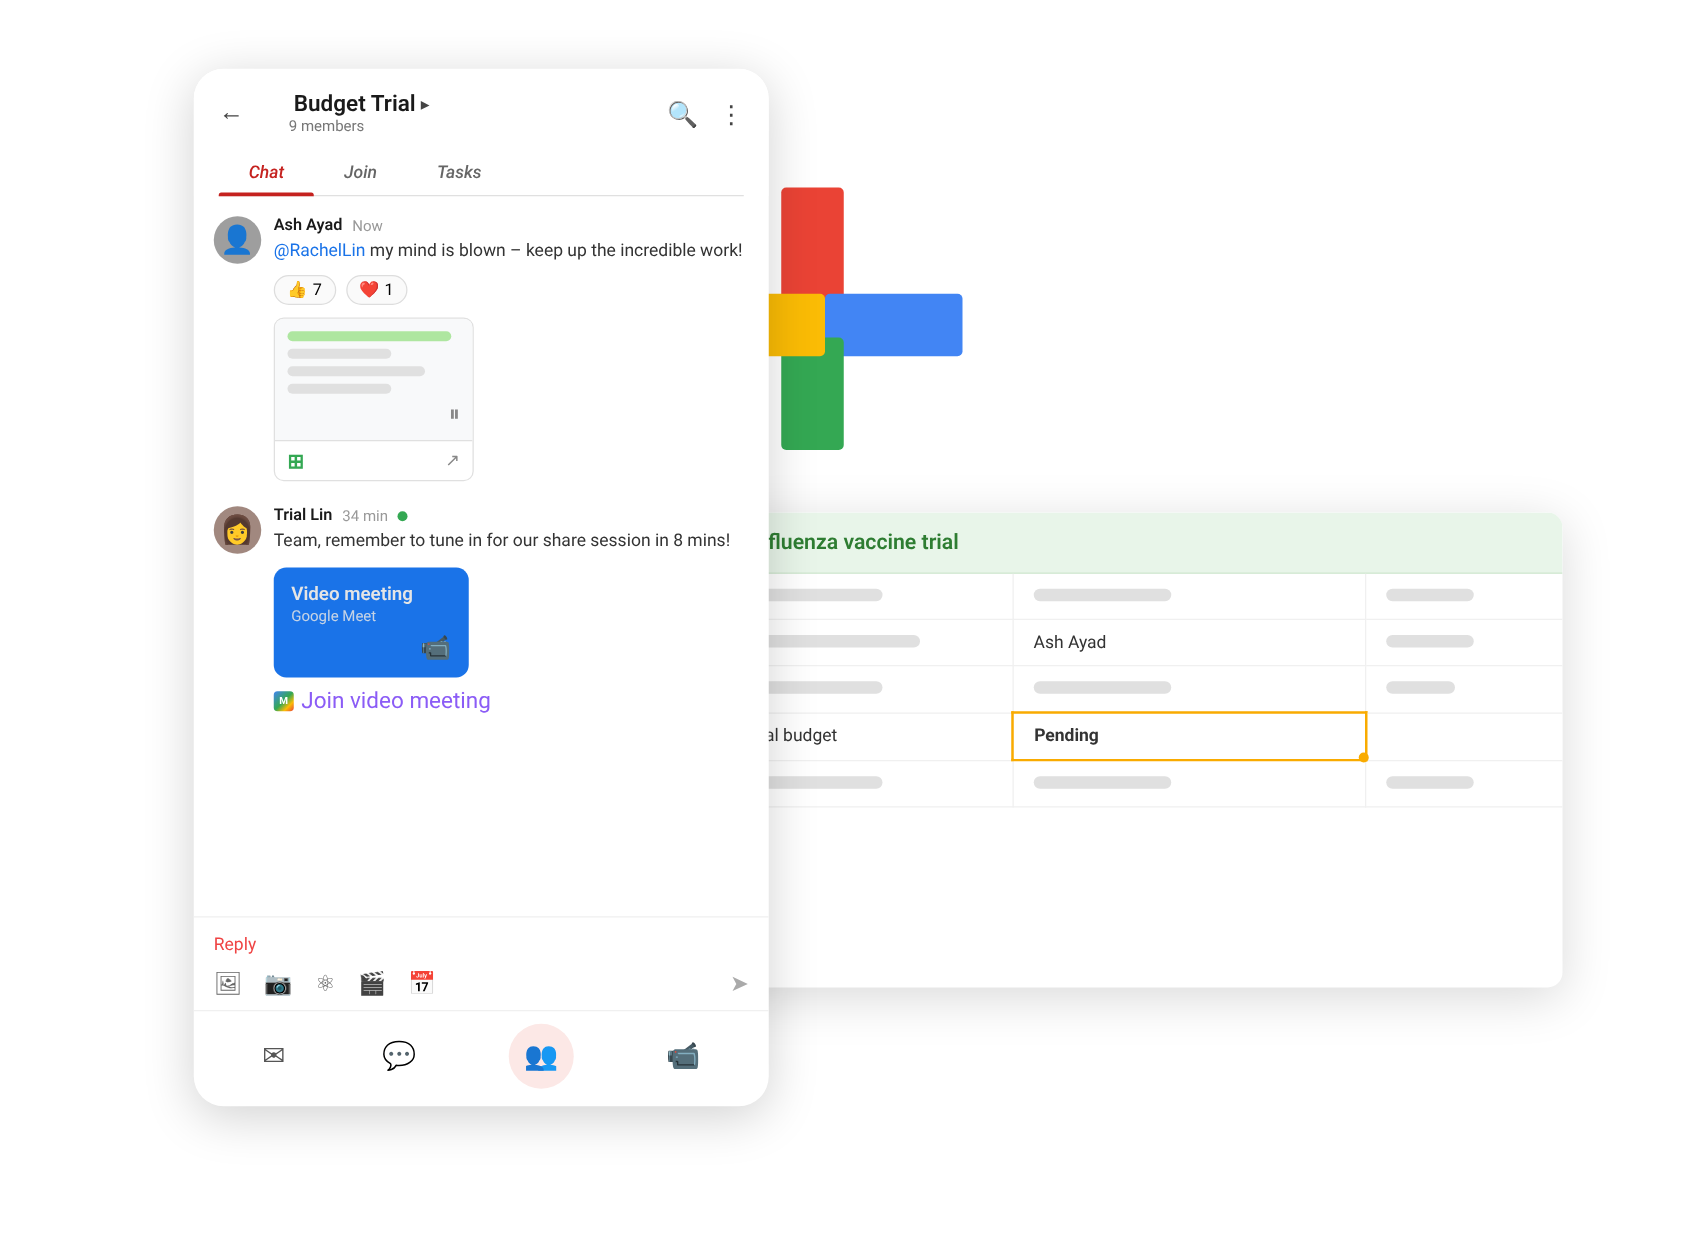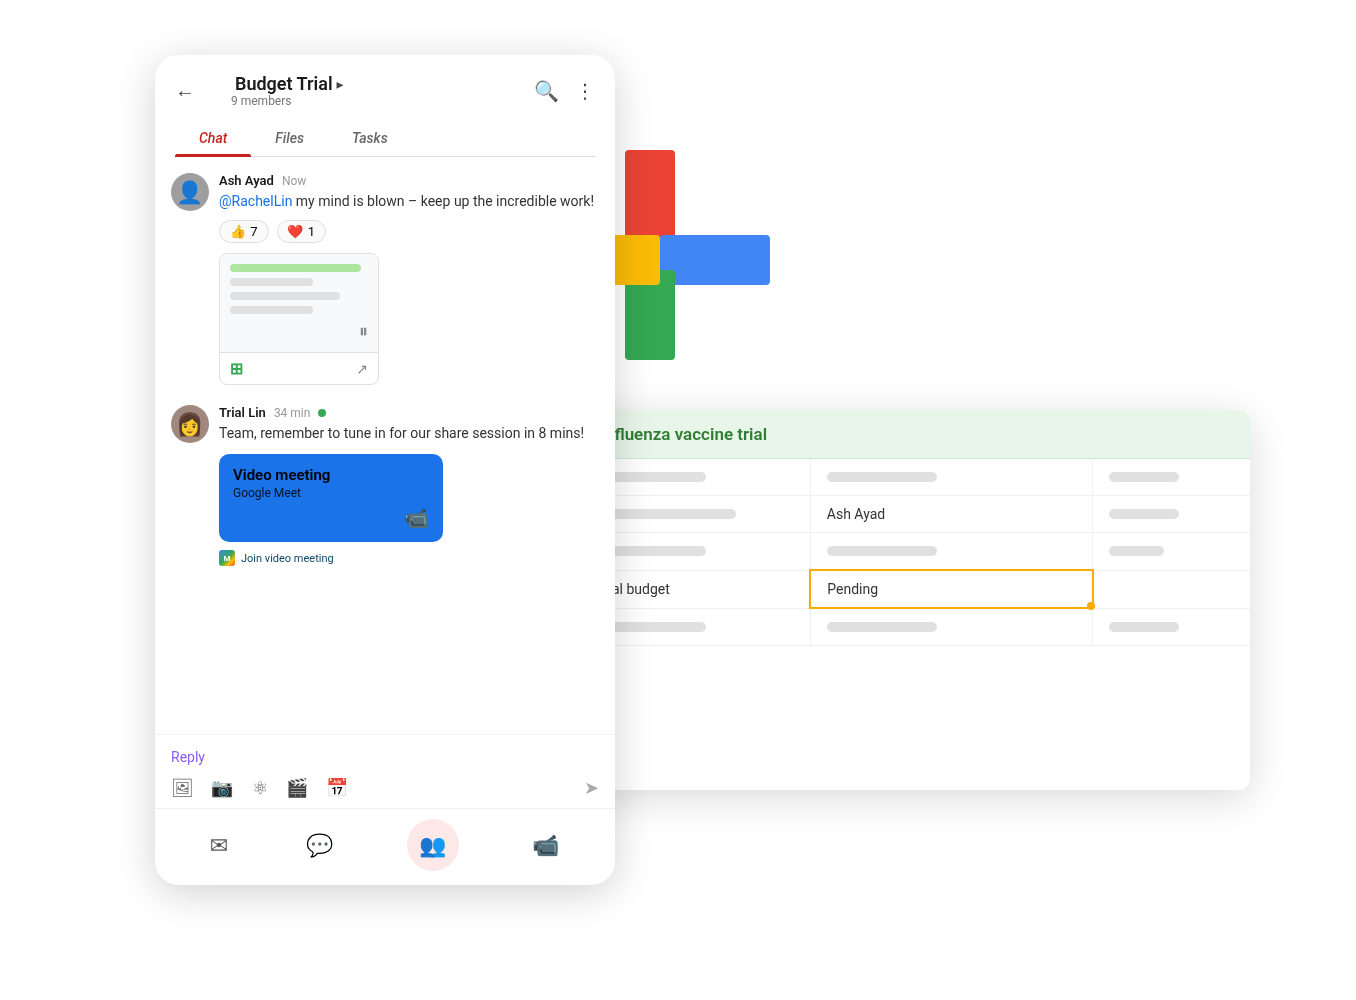--- a/index.html
+++ b/index.html
@@ -257,22 +257,22 @@
       color: #34a853;
       font-size: 16px;
       font-weight: bold;
     }
 
     .video-meeting-card {
       margin-top: 10px;
       background: #1a73e8;
       border-radius: 10px;
       padding: 12px 14px;
-      width: 224px;
-      color: #000000;
+      width: 156px;
+      color: #e5e5e5;
       cursor: pointer;
     }
 
     .video-meeting-title {
       font-size: 15px;
       font-weight: 600;
       margin-bottom: 2px;
     }
 
     .video-meeting-sub {
@@ -287,33 +287,33 @@
     }
 
     .join-meeting-row {
       display: flex;
       align-items: center;
       gap: 6px;
       margin-top: 8px;
     }
 
     .join-text {
-      font-size: 11px;
-      color: #0c4a6e;
+      font-size: 18px;
+      color: #8b5cf6;
       cursor: pointer;
     }
 
     .reply-section {
       padding: 10px 16px 6px 16px;
       border-top: 1px solid #f0f0f0;
     }
 
     .reply-placeholder {
       font-size: 14px;
-      color: #8b5cf6;
+      color: #ef4444;
       padding: 4px 0 8px 0;
     }
 
     .toolbar-icons {
       display: flex;
       align-items: center;
       justify-content: space-between;
       padding: 4px 0;
     }
 
@@ -413,20 +413,21 @@
     .cell-skeleton.w30 { width: 55px; }
     .cell-skeleton.w80 { width: 140px; }
 
     .highlighted-row td {
       background: #fff;
     }
 
     .highlighted-cell {
       border: 2px solid #f9ab00 !important;
       position: relative;
+      font-weight: bold;
     }
 
     .highlighted-cell::after {
       content: '';
       position: absolute;
       bottom: -3px;
       right: -3px;
       width: 8px;
       height: 8px;
       background: #f9ab00;
@@ -516,21 +517,21 @@
         </div>
       </div>
       <div class="chat-header-icons">
         <span class="header-icon">🔍</span>
         <span class="header-icon">⋮</span>
       </div>
     </div>
 
     <div class="chat-tabs">
       <div class="chat-tab active">Chat</div>
-      <div class="chat-tab">Files</div>
+      <div class="chat-tab">Join</div>
       <div class="chat-tab">Tasks</div>
     </div>
   </div>
 
   <div class="chat-messages">
 
     <div class="message-row">
       <div class="avatar face-ash"></div>
       <div class="message-content">
         <div class="message-meta">

